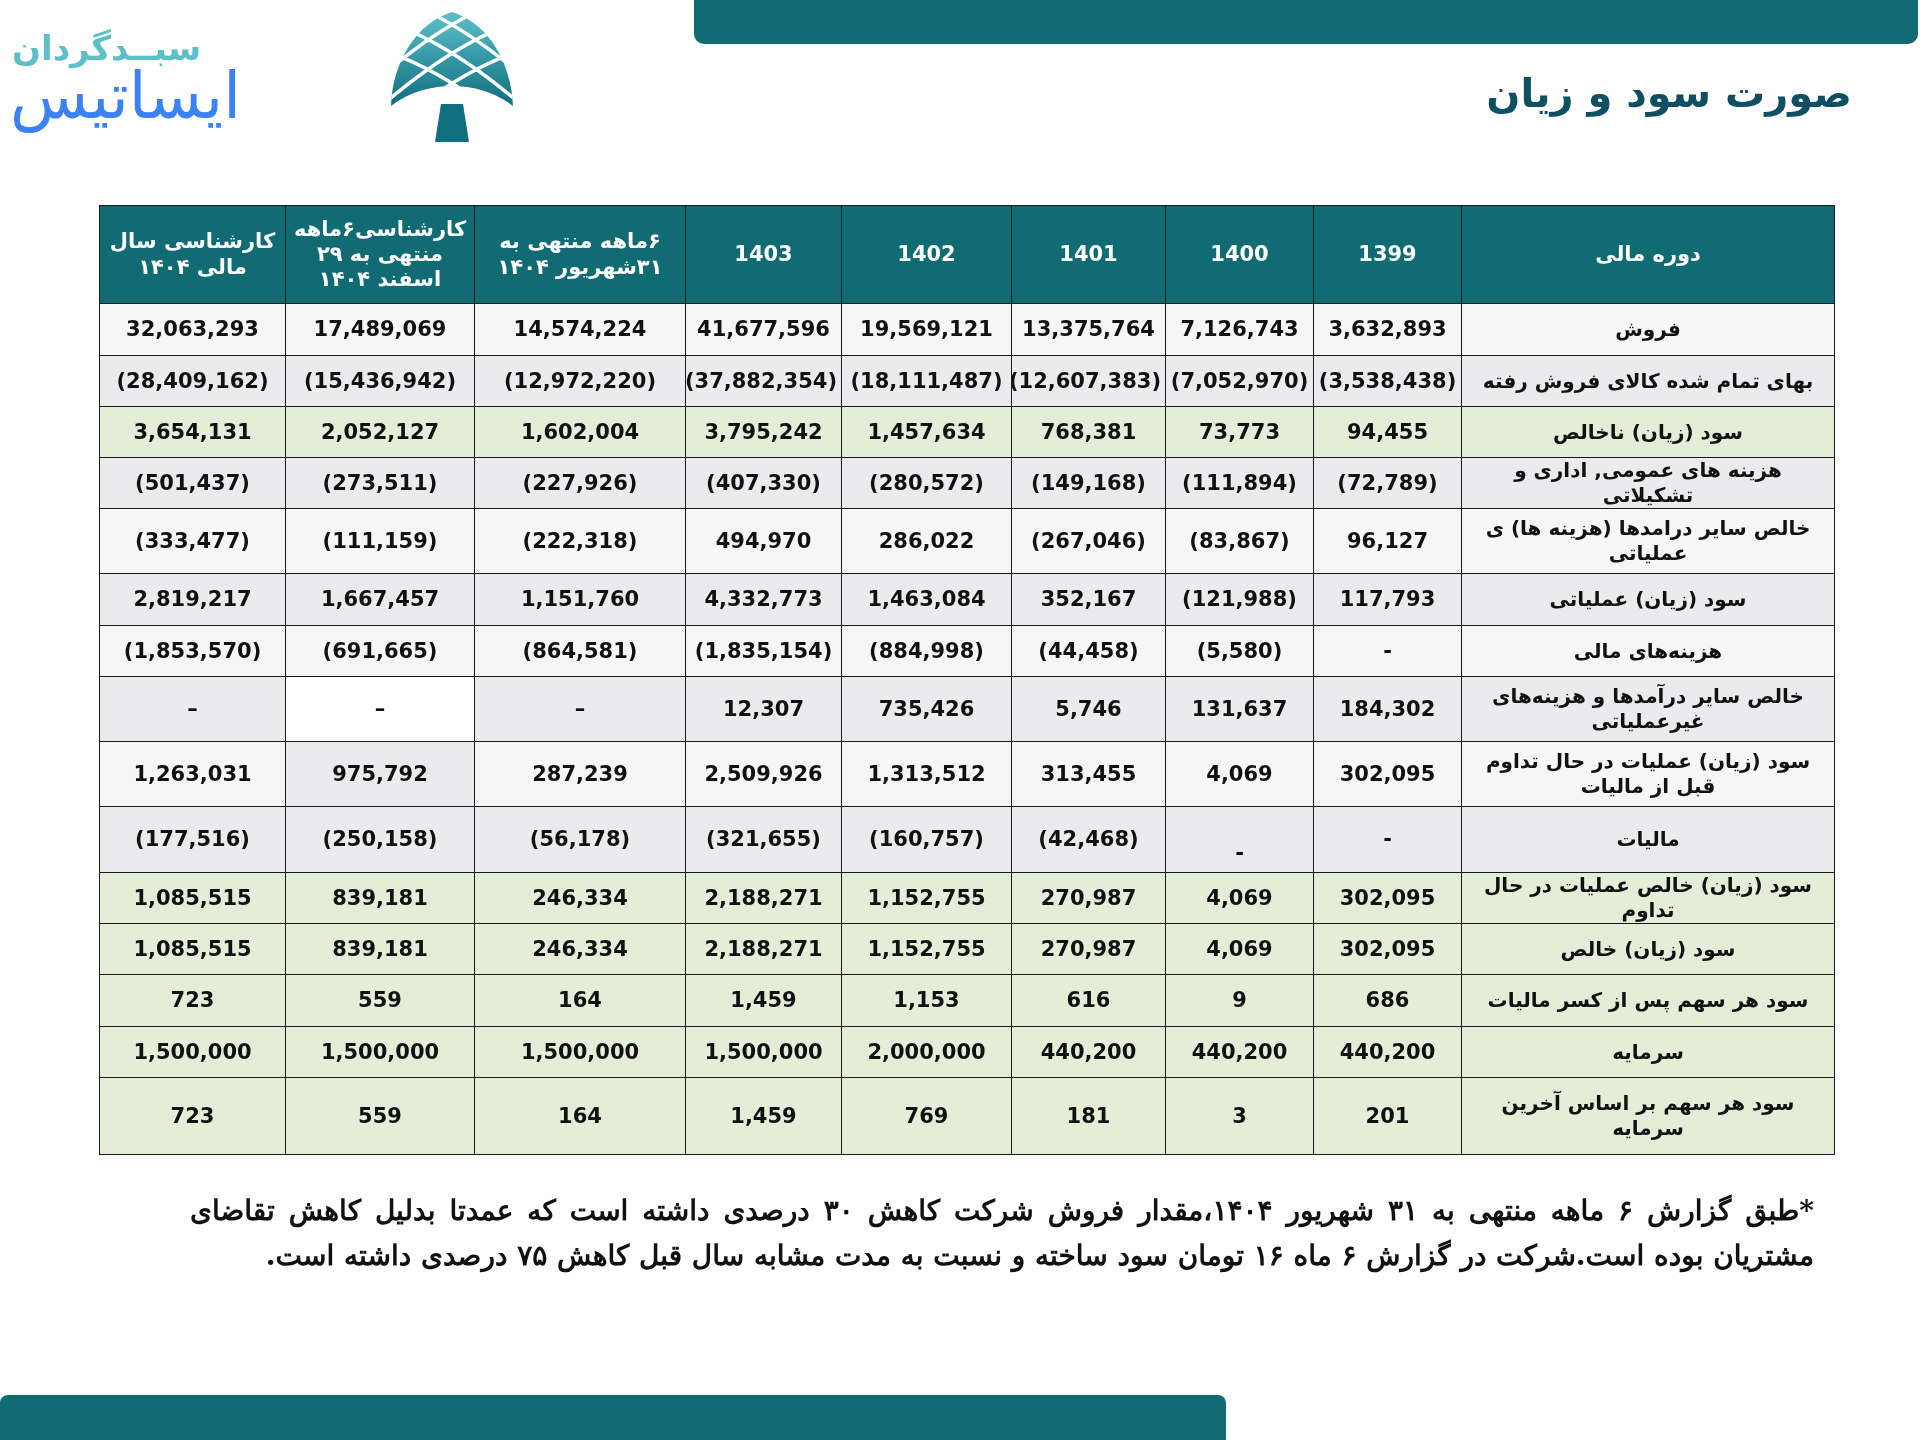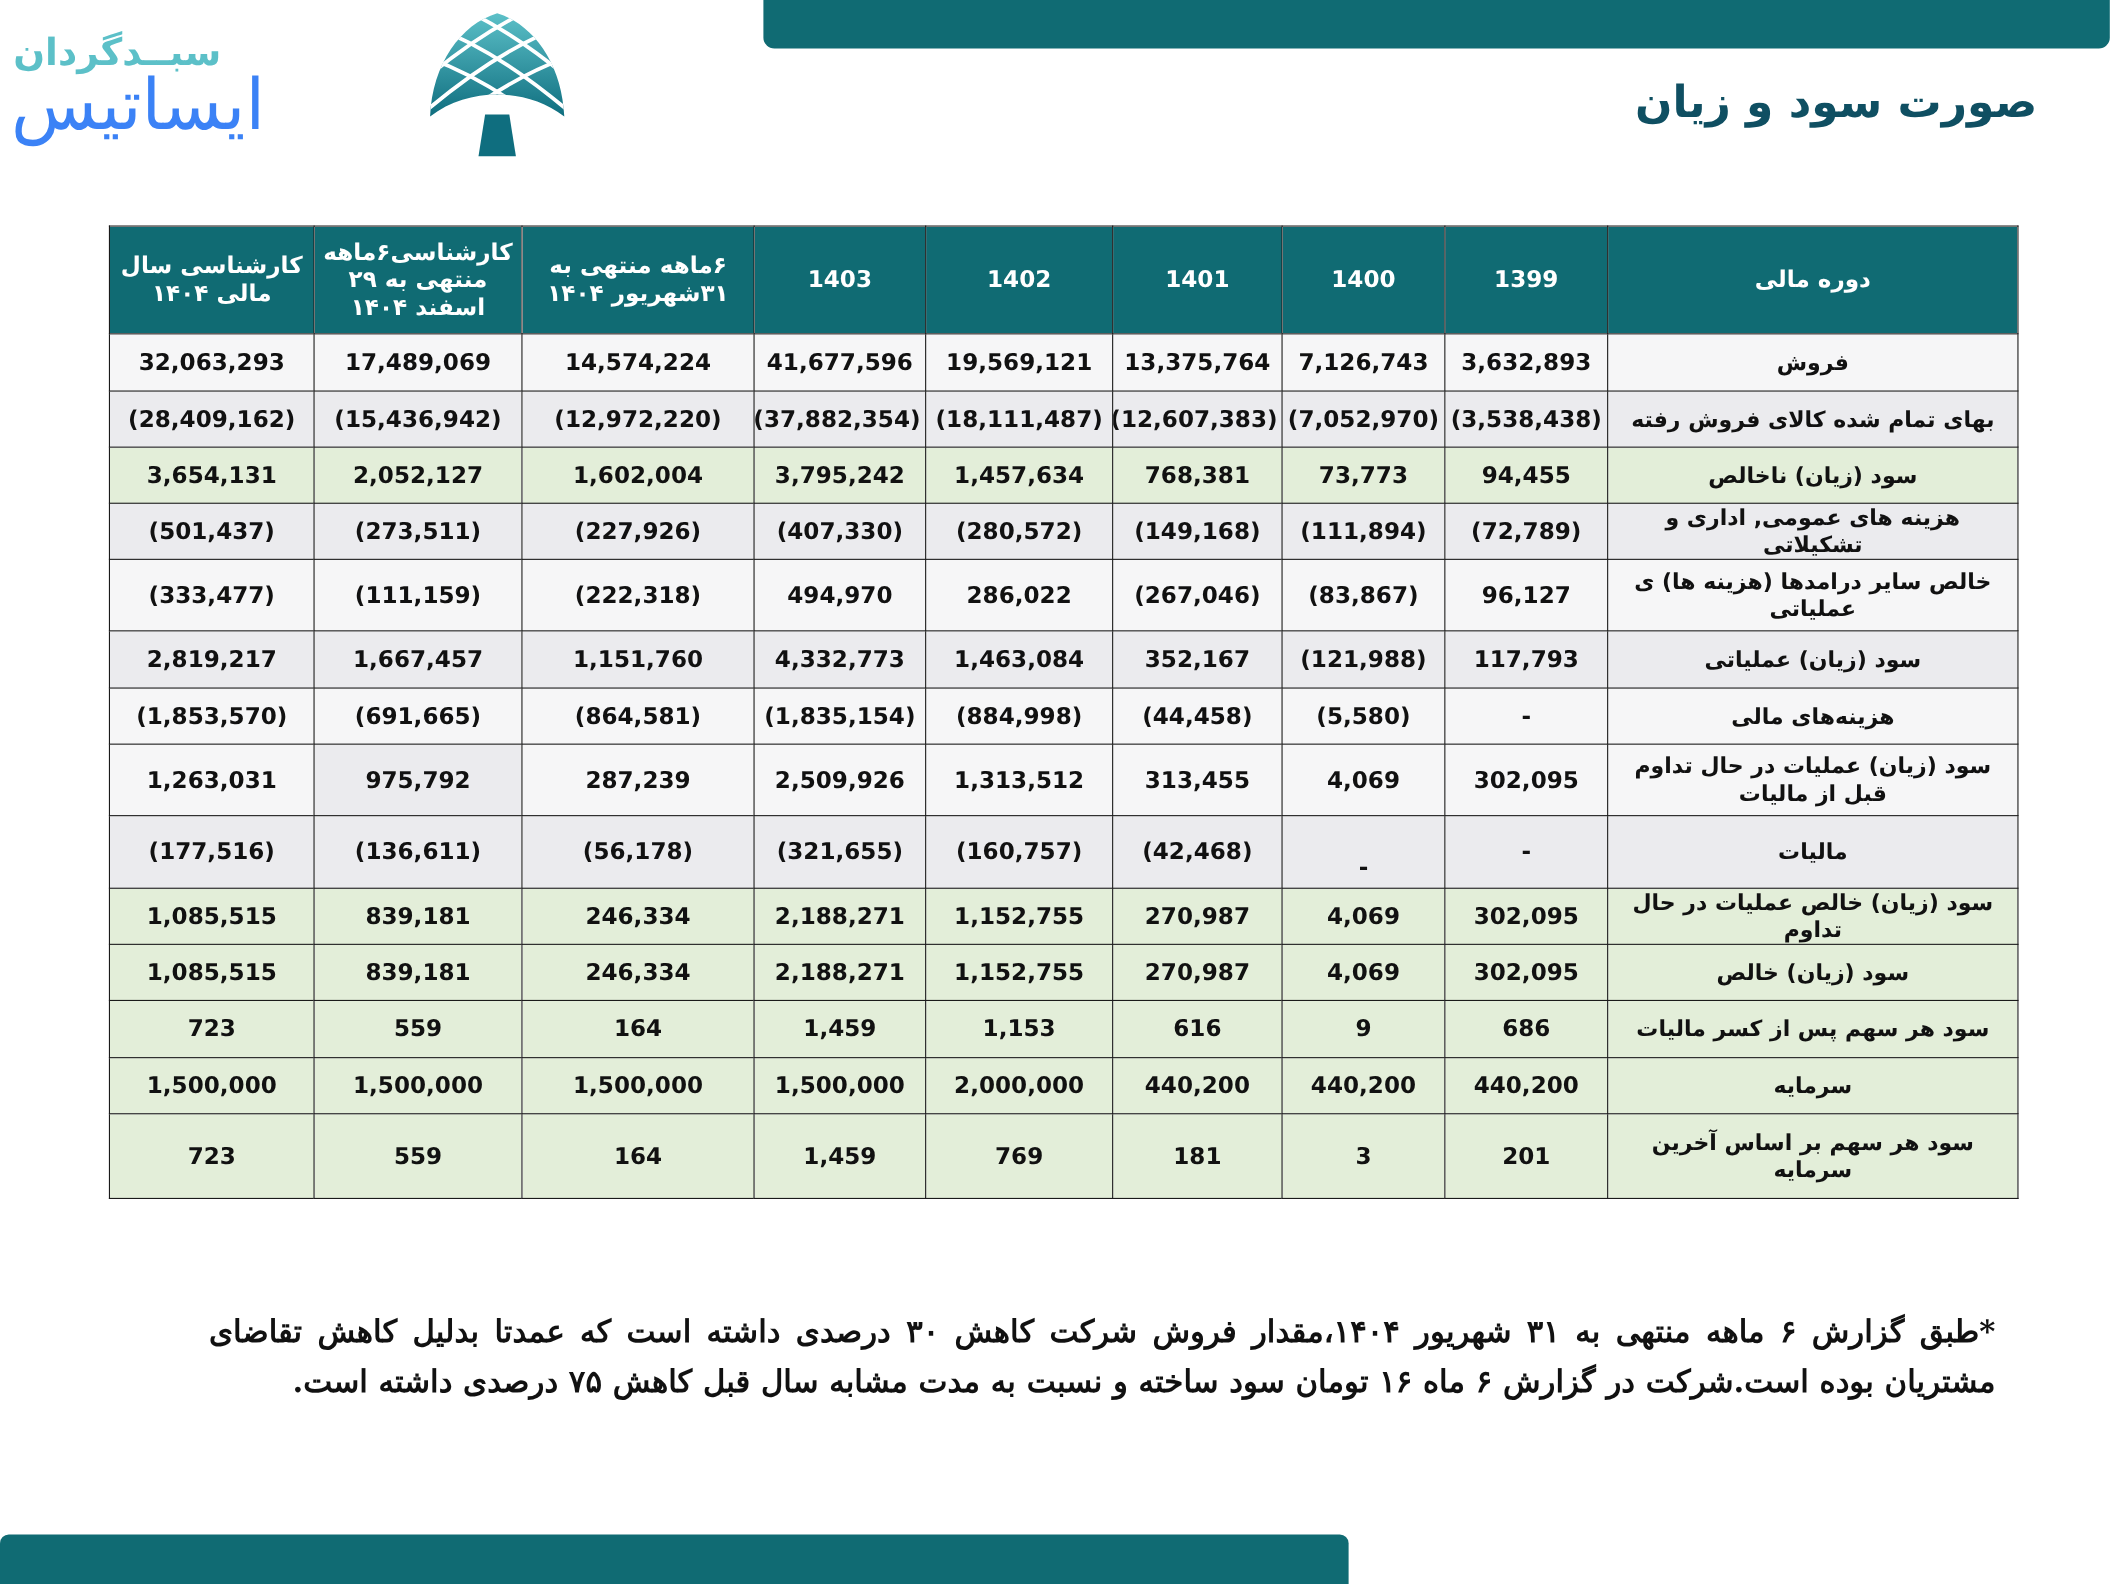--- a/index.html
+++ b/index.html
@@ -188,40 +188,51 @@
         <td class="label">هزینه‌های مالی</td>
         <td>-</td>
         <td>(5,580)</td>
         <td>(44,458)</td>
         <td>(884,998)</td>
         <td>(1,835,154)</td>
         <td>(864,581)</td>
         <td>(691,665)</td>
         <td>(1,853,570)</td>
       </tr>
+      <tr class="c-gray" style="height: 65px;">
+        <td class="label">خالص سایر درآمدها و هزینه‌های غیرعملیاتی</td>
+        <td>184,302</td>
+        <td>131,637</td>
+        <td>5,746</td>
+        <td>735,426</td>
+        <td>12,307</td>
+        <td>–</td>
+        <td class="cell-white">–</td>
+        <td>–</td>
+      </tr>
       <tr class="c-white" style="height: 65px;">
         <td class="label">سود (زیان) عملیات در حال تداوم قبل از مالیات</td>
         <td>302,095</td>
         <td>4,069</td>
         <td>313,455</td>
         <td>1,313,512</td>
         <td>2,509,926</td>
         <td>287,239</td>
         <td class="cell-gray">975,792</td>
         <td>1,263,031</td>
       </tr>
       <tr class="c-gray" style="height: 66px;">
         <td class="label">مالیات</td>
         <td>-</td>
         <td class="dash-low">-</td>
         <td>(42,468)</td>
         <td>(160,757)</td>
         <td>(321,655)</td>
         <td>(56,178)</td>
-        <td>(136,611)</td>
+        <td>(250,158)</td>
         <td>(177,516)</td>
       </tr>
       <tr class="c-green" style="height: 51px;">
         <td class="label">سود (زیان) خالص عملیات در حال تداوم</td>
         <td>302,095</td>
         <td>4,069</td>
         <td>270,987</td>
         <td>1,152,755</td>
         <td>2,188,271</td>
         <td>246,334</td>

